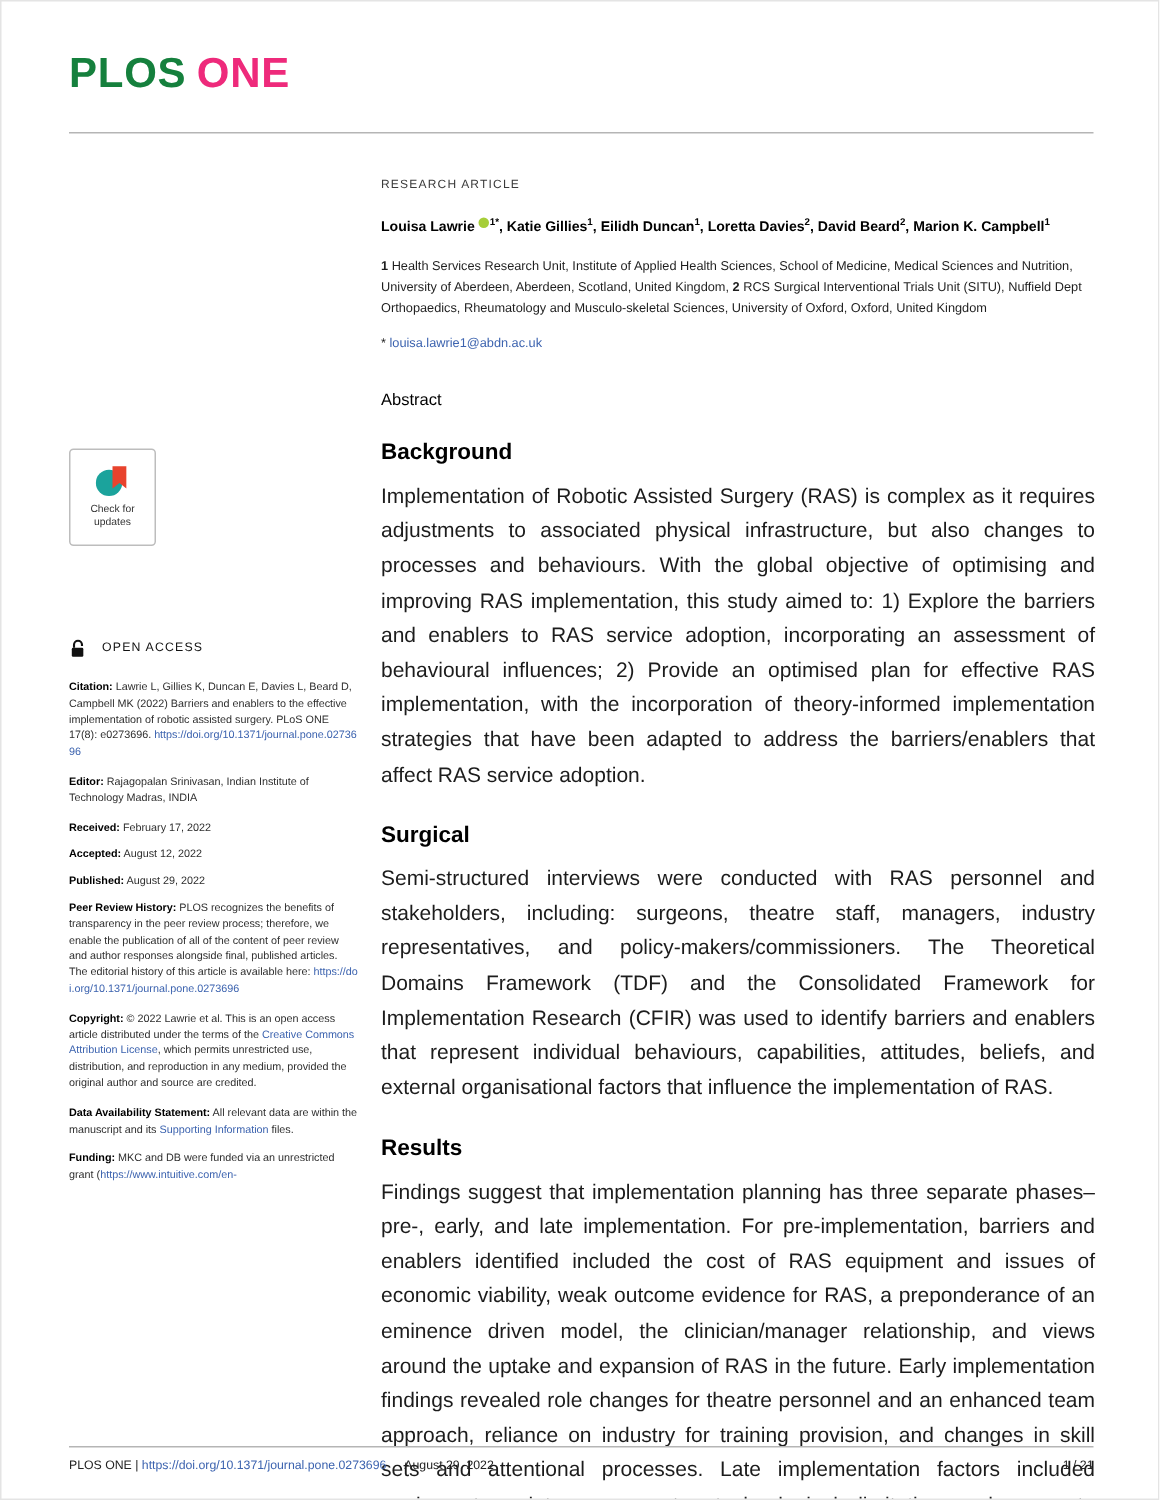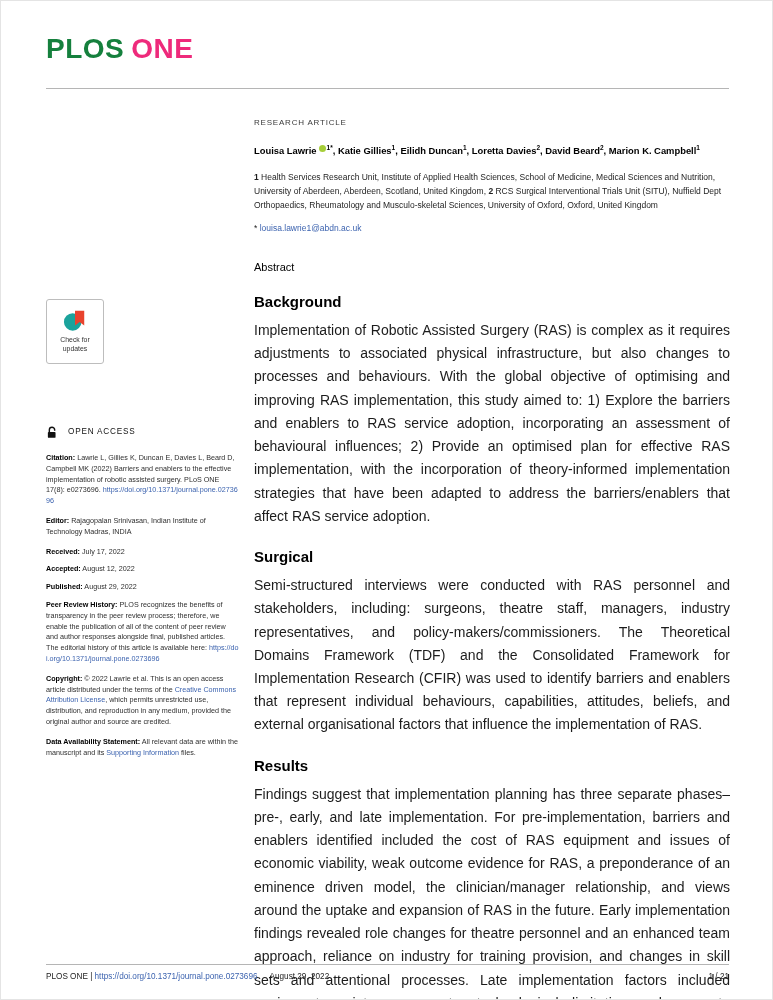--- a/index.html
+++ b/index.html
@@ -92,21 +92,21 @@
 
     <p class="first-block">
       <b>Citation:</b><span> Lawrie L, Gillies K, Duncan E, Davies L, Beard D, Campbell MK (2022) Barriers and enablers to the effective implementation of robotic assisted surgery. PLoS ONE 17(8): e0273696. </span><a>https://doi.org/10.1371/journal.pone.0273696</a>
     </p>
 
     <p>
       <b>Editor:</b><span> Rajagopalan Srinivasan, Indian Institute of Technology Madras, INDIA</span>
     </p>
 
     <p class="tight">
-      <b>Received:</b><span> July 17, 2022</span>
+      <b>Received:</b><span> February 17, 2022</span>
     </p>
 
     <p class="tight">
       <b>Accepted:</b><span> August 12, 2022</span>
     </p>
 
     <p class="tight">
       <b>Published:</b><span> August 29, 2022</span>
     </p>
 
@@ -115,20 +115,23 @@
     </p>
 
     <p>
       <b>Copyright:</b><span> © 2022 Lawrie et al. This is an open access article distributed under the terms of the </span><a>Creative Commons Attribution License</a><span>, which permits unrestricted use, distribution, and reproduction in any medium, provided the original author and source are credited.</span>
     </p>
 
     <p>
       <b>Data Availability Statement:</b><span> All relevant data are within the manuscript and its </span><a>Supporting Information</a><span> files.</span>
     </p>
 
+    <p>
+      <b>Funding:</b><span> MKC and DB were funded via an unrestricted grant (</span><a>https://www.intuitive.com/en-</a>
+    </p>
 
   </div>
 
   <div class="main">
 
     <div class="kicker">RESEARCH ARTICLE</div>
 
 
     <p class="authors">
       <span>Louisa Lawrie</span><span class="orcid-dot"></span><sup>1*</sup><span>, </span><span>Katie Gillies</span><sup>1</sup><span>, </span><span>Eilidh Duncan</span><sup>1</sup><span>, </span><span>Loretta Davies</span><sup>2</sup><span>, </span><span>David Beard</span><sup>2</sup><span>, </span><span>Marion K. Campbell</span><sup>1</sup>

